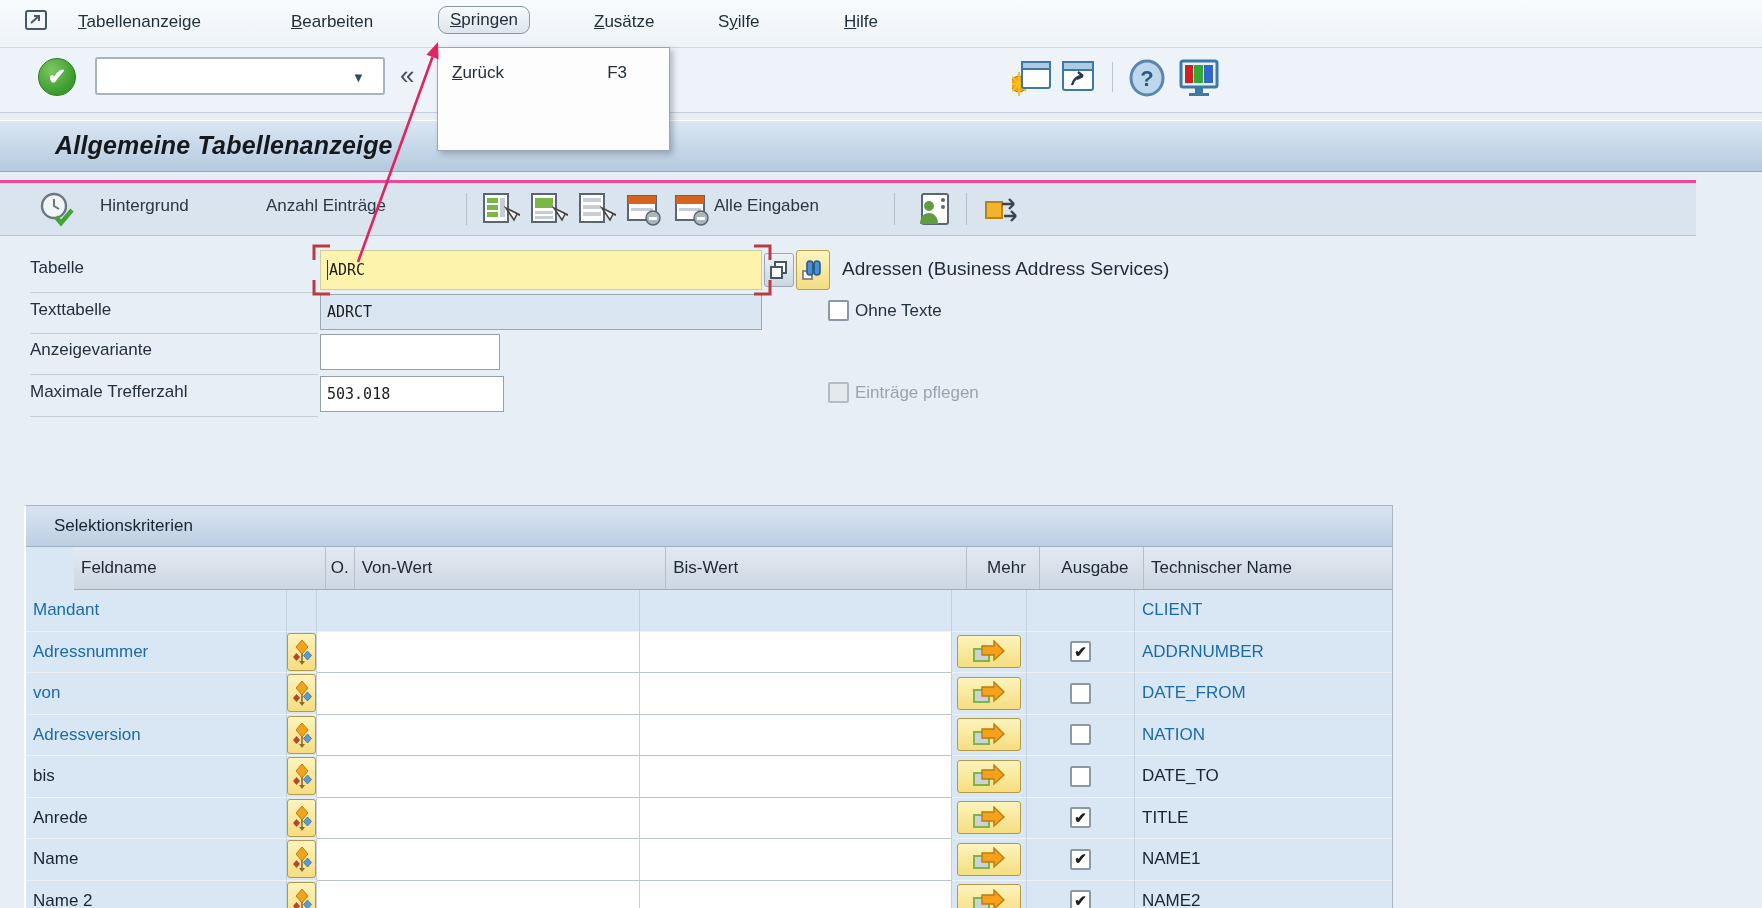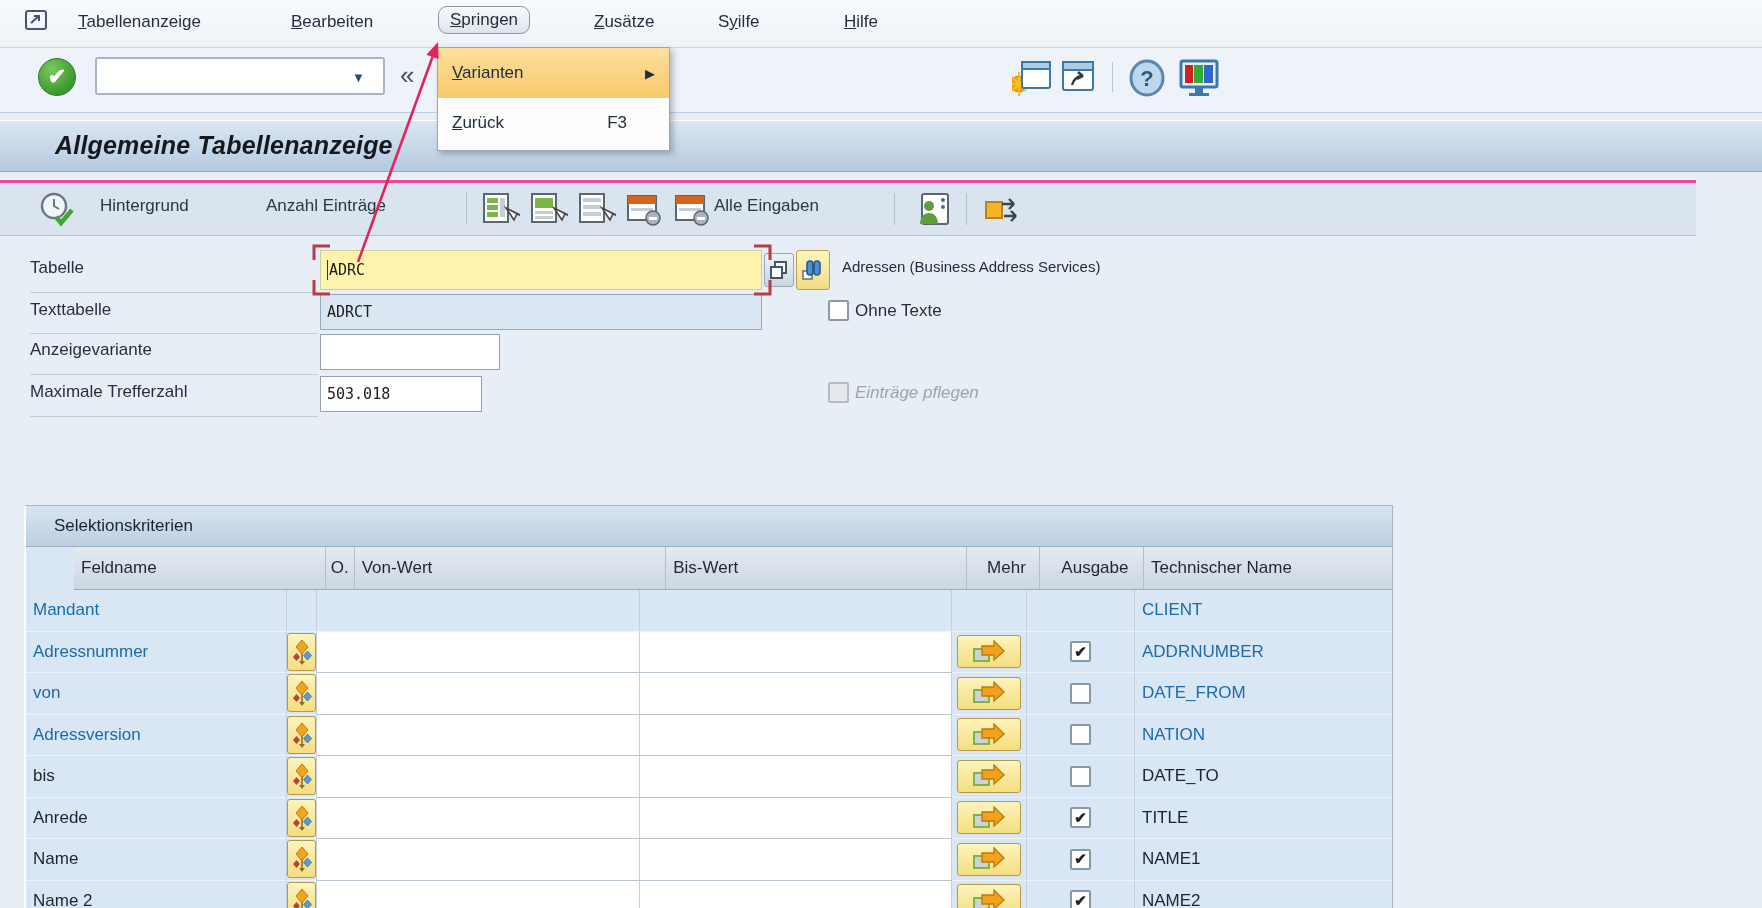--- a/index.html
+++ b/index.html
@@ -46,28 +46,28 @@
          font-size:15px;color:#1c1c1c;display:flex;align-items:center;padding:0 6px;}
   .f-yellow{background:#fdf3ac;border:1px solid #c9cf9e;}
   .f-ro{background:#dae6f2;border:1px solid #9aa8b6;}
   input.field{display:block;padding:0 6px;}
   .f-white{background:#fff;border:1px solid #93a1af;}
   .caret{display:inline-block;width:1px;height:20px;background:#333;margin-right:1px;}
   .smallbtn{position:absolute;box-sizing:border-box;border:1px solid #9aa7b4;border-radius:3px;
             display:flex;align-items:center;justify-content:center;
             background:linear-gradient(#eef2f6,#ccd6e0);}
   .smallbtn.yellow{background:linear-gradient(#fdf5c0,#f3dc82);border-color:#b9a050;}
-  .desc{position:absolute;font-size:15px;color:#1d2a38;}
+  .desc{position:absolute;font-size:19px;color:#1d2a38;}
   .cb{box-sizing:border-box;width:21px;height:21px;background:#fff;border:2px solid #8b98a5;
       border-radius:2px;display:flex;align-items:center;justify-content:center;
       font-size:15px;font-weight:bold;color:#222;}
   .cb.disabled{border-color:#b4bcc5;background:#e4e9ee;}
   .cblabel{font-size:17px;color:#23303d;margin-left:6px;}
   .cbrow{position:absolute;display:flex;align-items:center;}
-  .cbrow.disabled .cblabel{color:#9aa4ae;font-style:italic;}
+  .cbrow.disabled .cblabel{color:#9aa4ae;}
   
   .selbox{position:absolute;left:24px;top:505px;width:1366px;border:1px solid #aab6c2;
           border-left:2px solid #fff;box-sizing:content-box;background:#d9e7f4;}
   .groupbar{height:40px;background:linear-gradient(#d8e4f1,#bccfe2);
             border-bottom:1px solid #9fb0c0;display:flex;align-items:center;}
   .grouptitle{margin-left:28px;font-size:17px;color:#1b2430;}
   .selhdr{display:flex;height:42px;background:linear-gradient(#e3eaf1,#ccd7e2);
           border-bottom:1px solid #9fadbb;margin-left:48px;}
   .hcell{box-sizing:border-box;border-right:1px solid #b3bfcb;display:flex;align-items:center;
          padding-left:7px;font-size:17px;color:#1d2835;}
@@ -276,21 +276,21 @@
     <div class="cb" id="cb-ohne"></div>
     <span class="cblabel">Ohne Texte</span>
   </div>
   <div class="fsep" style="top:333px"></div>
 
   <span class="flabel" style="top:340px">Anzeigevariante</span>
   <input class="field f-white" style="left: 320px; top: 334px; width: 180px; height: 36px;" value="">
   <div class="fsep" style="top:374px"></div>
 
   <span class="flabel" style="top:382px">Maximale Trefferzahl</span>
-  <input class="field f-white" style="left: 320px; top: 376px; width: 162px; height: 36px;" value="503.018">
+  <input class="field f-white" style="left: 320px; top: 376px; width: 184px; height: 36px;" value="503.018">
   <div class="cbrow disabled" style="left:828px;top:382px">
     <div class="cb disabled" id="cb-pflegen"></div>
     <span class="cblabel">Einträge pflegen</span>
   </div>
   <div class="fsep" style="top:416px"></div>
 
   <div class="selbox">
     <div class="groupbar">
       <span class="grouptitle">Selektionskriterien</span>
     </div>
@@ -538,24 +538,20 @@
             <div class="cb">✔</div>
           </div>
           <div class="cell c6">
             <span class="plain">NAME2</span>
           </div>
         </div>
       </div>
   </div>
 
   <div class="menupanel" style="left:437px;top:47px;width:231px;height:102px">
-    <div class="mitem hl" style="height:50px">
-      <span class="lbl"><span class="u">V</span><span>arianten</span></span>
-      <span class="sc" style="font-size:13px">▶</span>
-    </div>
     <div class="mitem" style="height:50px">
       <span class="lbl"><span class="u">Z</span><span>urück</span></span>
       <span class="sc" style="margin-right:28px">F3</span>
     </div>
   </div>
 
 
   <svg class="bracket" style="left:310px;top:242px" width="464" height="56">
     <path d="M4 18 V4 H20 M444 4 H460 V18 M460 38 V52 H444 M20 52 H4 V38" fill="none" stroke="#b93b44" stroke-width="3"></path>
   </svg>

